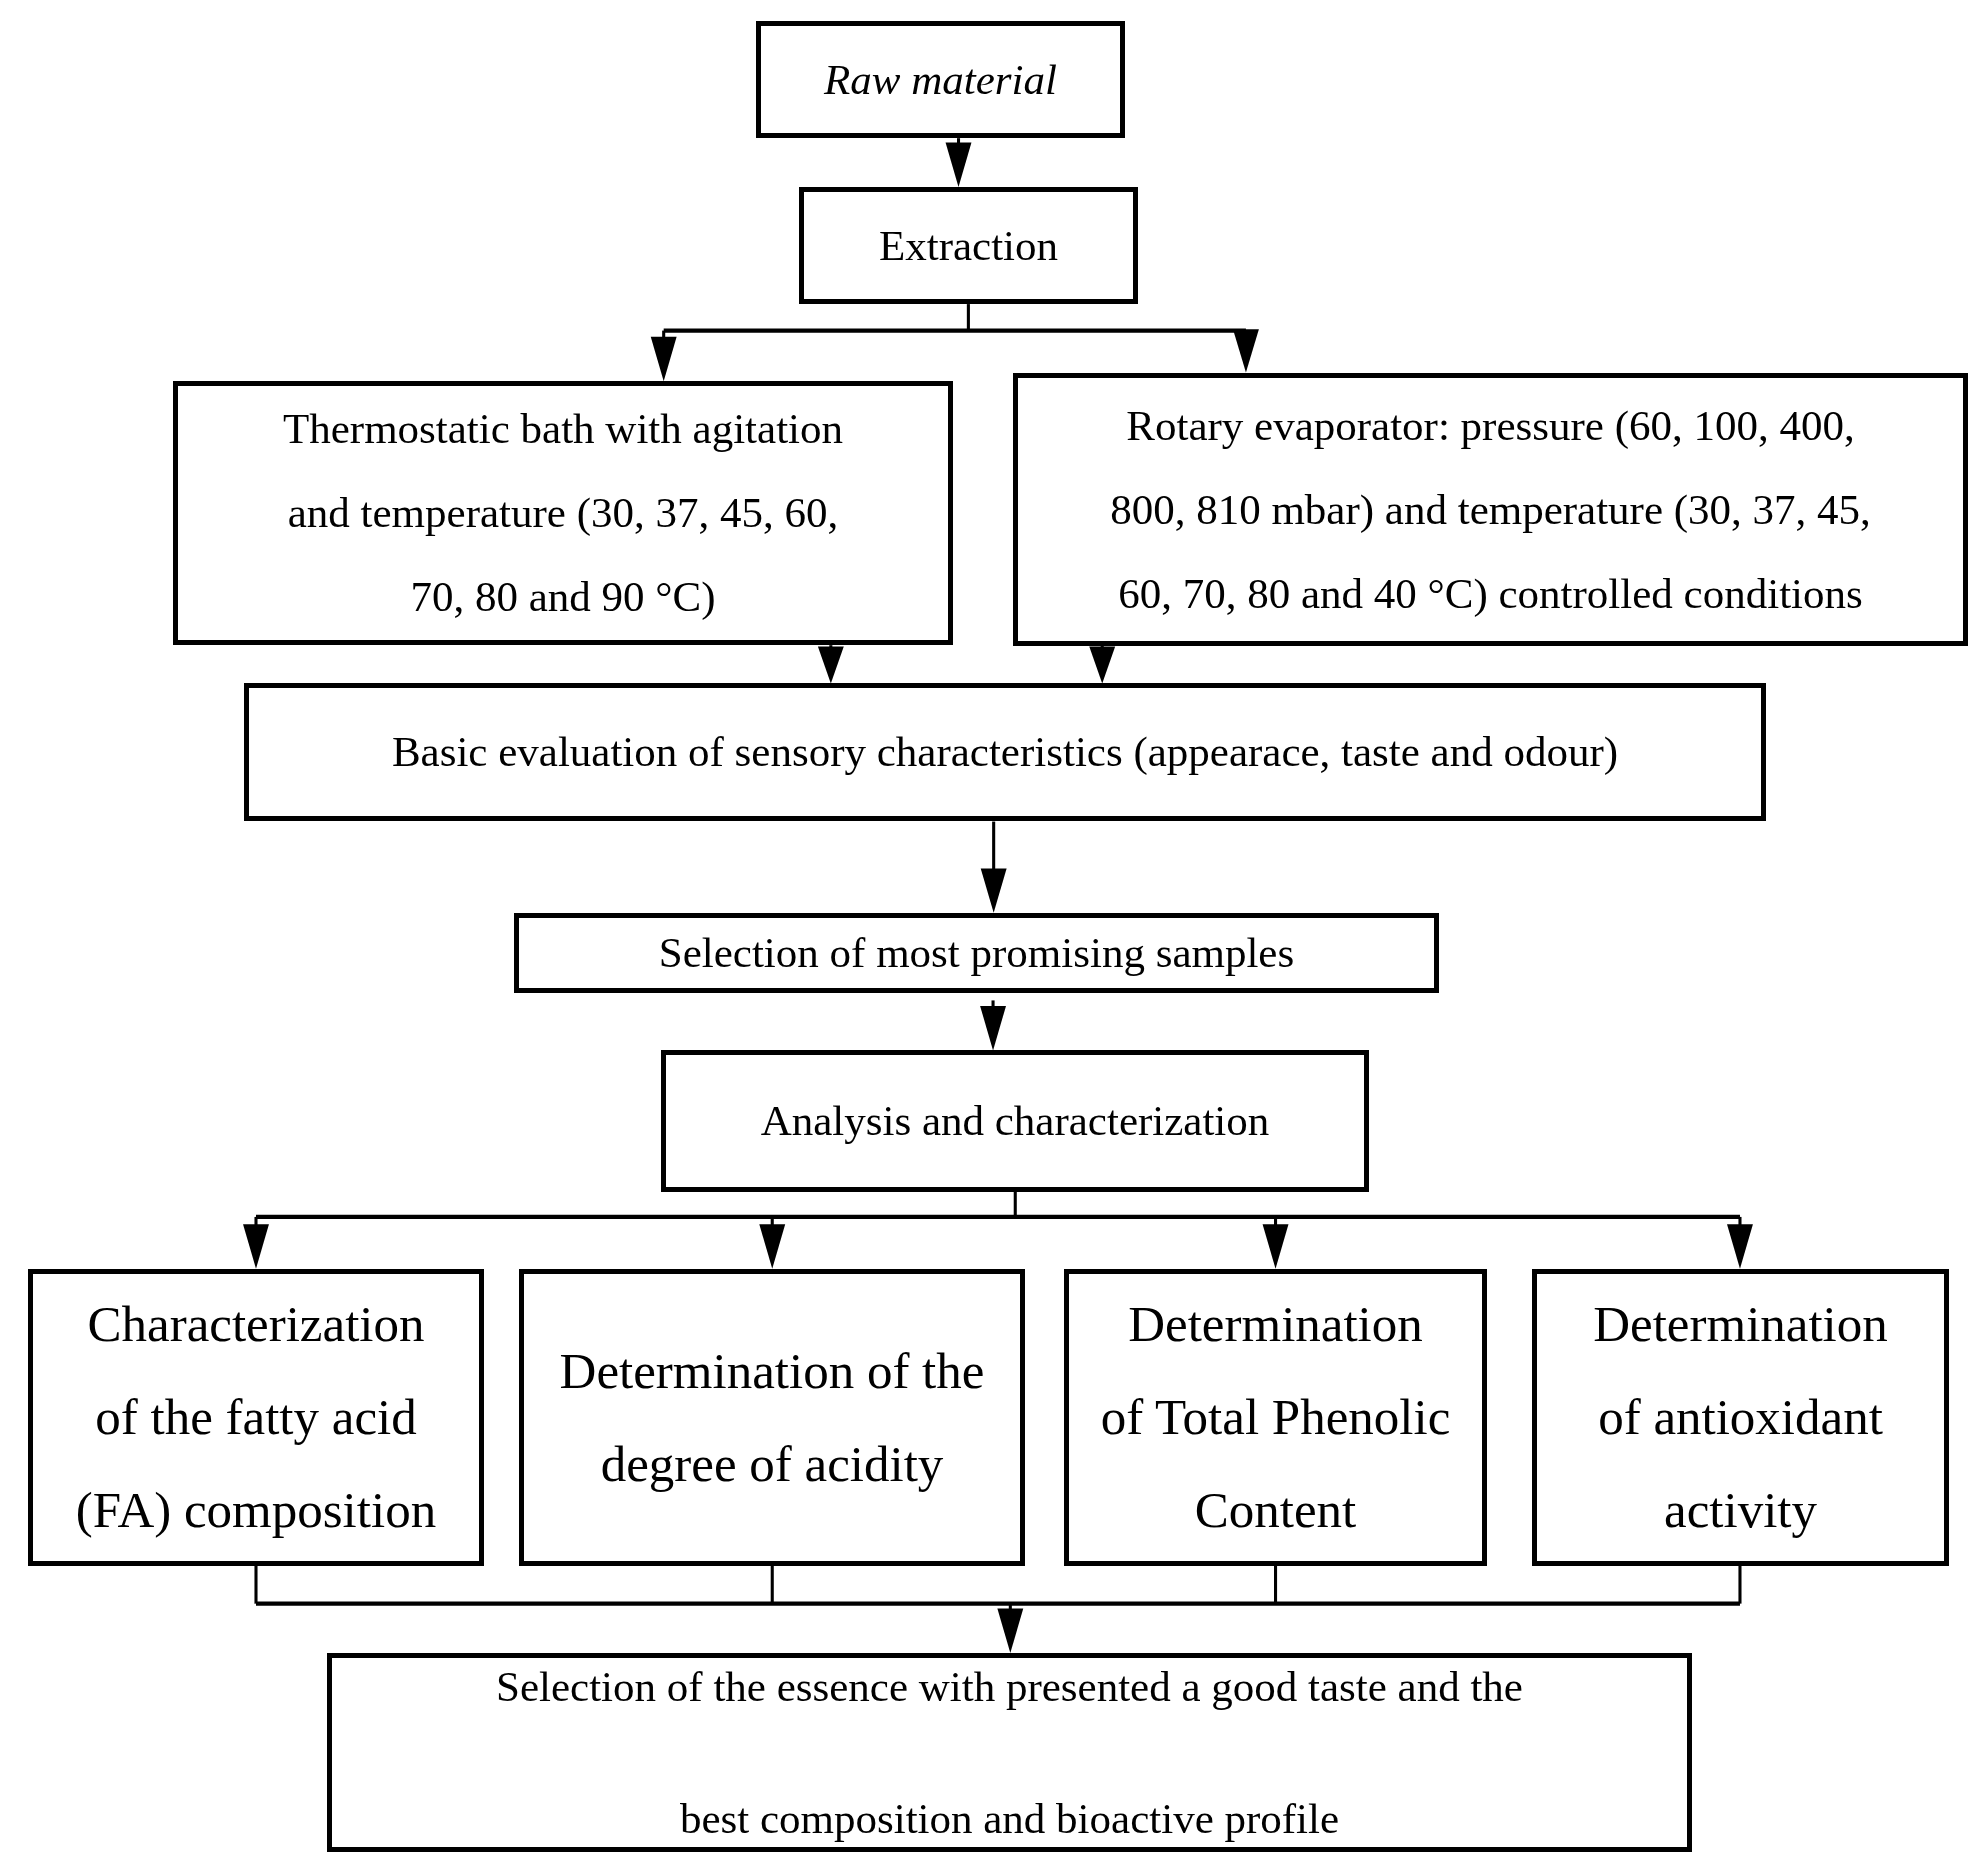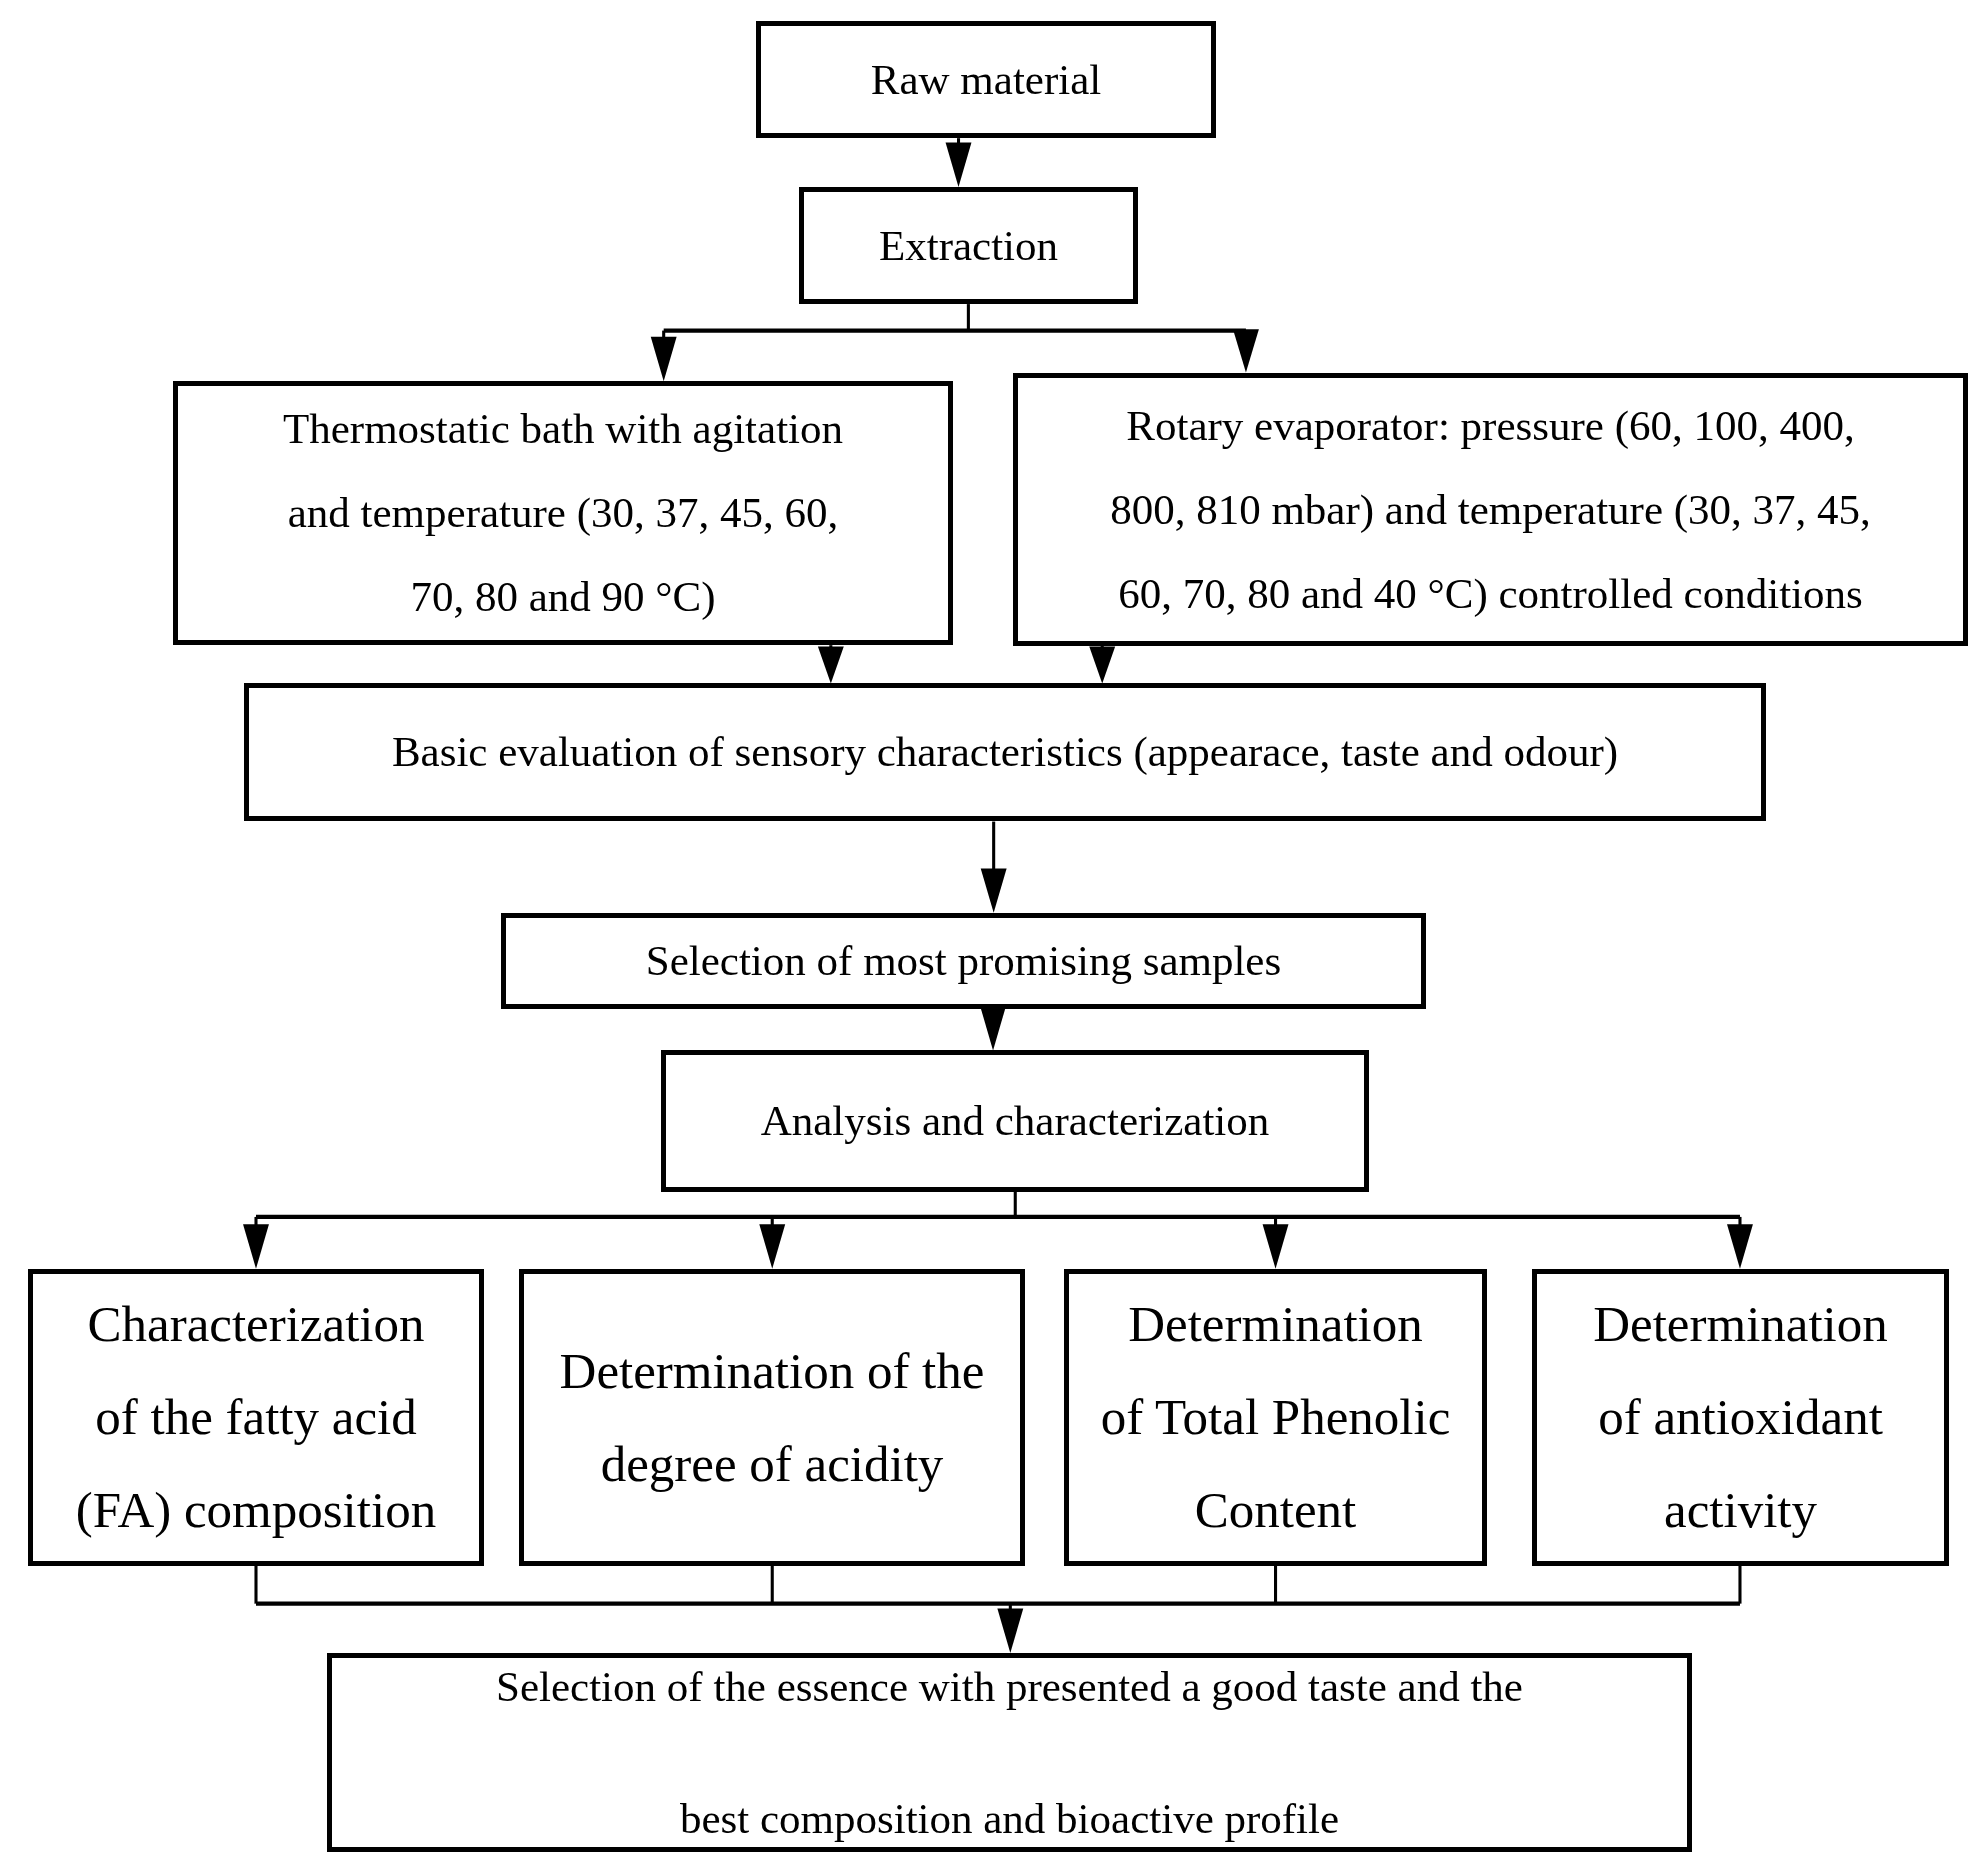--- a/index.html
+++ b/index.html
@@ -46,26 +46,26 @@
   }
   .node .line {
     display: block;
     white-space: nowrap;
   }
   .node.ml3 .line { line-height: 84px; }
   .node.cols4 { font-size: 51px; }
   .node.cols4 .line { line-height: 93px; }
   .node.ml2 .line { line-height: 93px; }
 
-  .n-raw        { left: 756px; top: 21px;   width: 460px;  height: 117px; }
+  .n-raw        { left: 756px; top: 21px;   width: 369px;  height: 117px; font-style: italic; }
   .n-extraction { left: 799px; top: 187px;  width: 339px;  height: 117px; }
   .n-thermo     { left: 173px;  top: 381px;  width: 780px; height: 264px; }
   .n-rotary     { left: 1013px; top: 373px;  width: 955px; height: 273px; }
   .n-basic      { left: 244px;  top: 683px; width: 1522px; height: 138px; }
-  .n-selection  { left: 501px;  top: 913px; width: 925px; height: 96px; }
+  .n-selection  { left: 514px;  top: 913px; width: 925px; height: 80px; }
   .n-analysis   { left: 661px; top: 1050px; width: 708px; height: 142px; }
   .n-fa         { left: 28px;   top: 1269px; width: 456px;  height: 297px; }
   .n-acidity    { left: 519px;  top: 1269px; width: 506px;  height: 297px; }
   .n-phenolic   { left: 1064px; top: 1269px; width: 423px;  height: 297px; }
   .n-antiox     { left: 1532px; top: 1269px; width: 417px;  height: 297px; }
   .n-final      { left: 327px;  top: 1653px; width: 1365px; height: 199px; gap: 39px; }
 </style>
 </head>
 <body>
 

